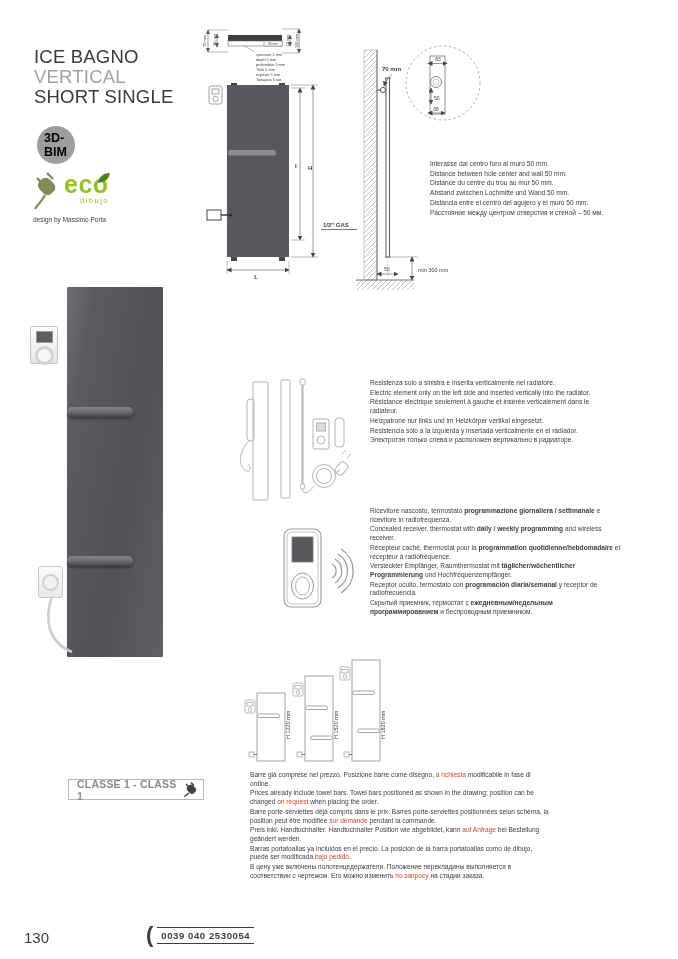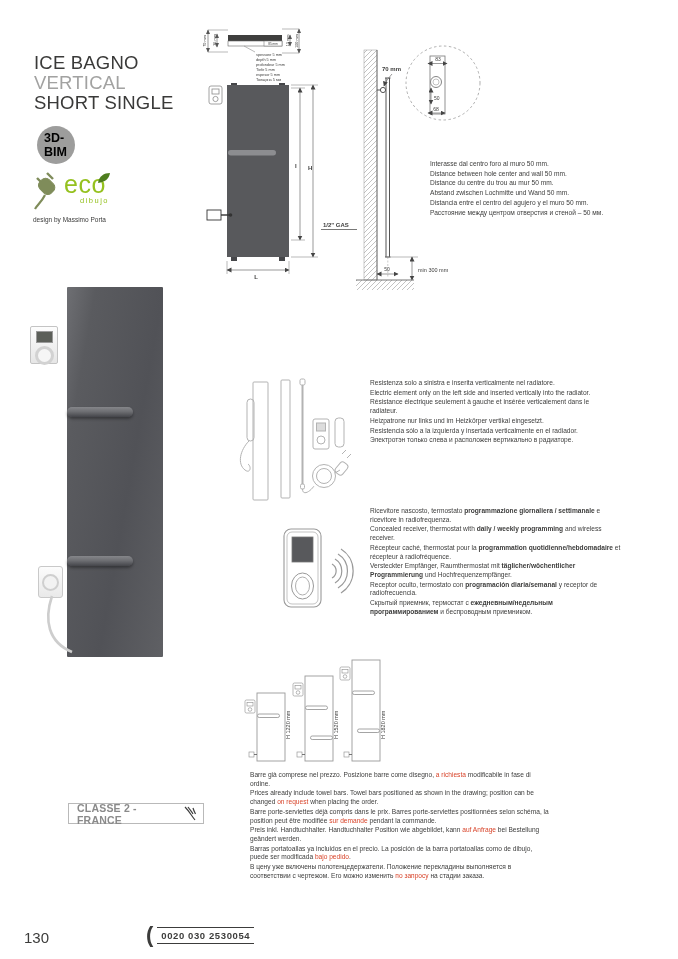--- a/index.html
+++ b/index.html
@@ -5,21 +5,21 @@
   html,body{margin:0;padding:0;background:#fff;}
   .page{position:relative;width:678px;height:959px;background:#fff;overflow:hidden;
         font-family:"Liberation Sans",sans-serif;color:#3d3d3c;}
   .abs{position:absolute;}
 
   
   .title-line{font-size:18.5px;line-height:20px;letter-spacing:.2px;color:#3a3a39;font-weight:500;}
   .title-line.sub{color:#a2a2a1;}
   .bim-badge{width:38px;height:38px;border-radius:50%;background:#9d9d9c;color:#000000;
              font-weight:bold;font-size:12.5px;line-height:13.5px;padding:6px 0 0 7px;box-sizing:border-box;}
-  .eco-text{font-size:25px;font-weight:normal;color:#95c11f;letter-spacing:.5px;}
+  .eco-text{font-size:25px;font-weight:bold;color:#95c11f;letter-spacing:.5px;}
   .eco-sub{font-size:7.5px;color:#95c11f;letter-spacing:1.5px;}
   .credit{font-size:6.5px;color:#3b3b3a;}
 
   
   .tb{font-size:6.6px;line-height:8.7px;color:#3d3d3c;}
   .tb p{margin:0 0 1px 0;}
   .tb b{font-weight:bold;}
   .tb .r{color:#d8442a;}
 
   
@@ -54,21 +54,21 @@
   .phone-wrap{display:flex;align-items:center;}
   .phone-icon{font-size:22px;font-weight:900;color:#3c3c3b;margin-right:4px;line-height:20px;}
   .phone-num{font-size:9.5px;font-weight:bold;color:#3c3c3b;letter-spacing:.6px;
              border-top:1px solid #3c3c3b;border-bottom:1px solid #3c3c3b;padding:2px 4px;}
 </style>
 </head>
 <body>
 
 <div class="page">
 
-  <div class="abs" style="left:34px;top:53px;width:175px;">
+  <div class="abs" style="left:34px;top:47px;width:175px;">
     <div class="title-line">ICE BAGNO</div>
     <div class="title-line sub">VERTICAL</div>
     <div class="title-line">SHORT SINGLE</div>
   </div>
 
   <div class="abs bim-badge" style="left:37px;top:126px;">
     <div>3D-</div>
     <div>BIM</div>
   </div>
 
@@ -342,39 +342,40 @@
         <rect x="102" y="24" width="10" height="13" rx="1.5"></rect>
           <rect x="104" y="26.5" width="6" height="3.5"></rect>
           <circle cx="107" cy="33.5" r="1.8"></circle>
       </g>
       <rect x="106" y="109" width="5" height="5" class="thin" fill="#fff"></rect>
         <line x1="111" y1="111.5" x2="114" y2="111.5" stroke="#555" stroke-width="0.8"></line>
       <text transform="rotate(-90 147 96)" x="147" y="96" class="t55" text-anchor="start">H 1820 mm</text>
     </g>
   </svg>
 
-  <div class="abs class-box" style="left:68px;top:803px;">
-    <span class="lbl">CLASSE 2 - FRANCE</span>
+  <div class="abs class-box" style="left:68px;top:779px;">
+    <span class="lbl">CLASSE 1 - CLASS 1</span>
     <svg width="15" height="15" viewBox="0 0 15 15">
-      <g stroke="#3f3f3f" fill="none" stroke-width="1.2">
-        <path d="M2,1 C6,5 8,9 12,14"></path>
-        <path d="M5,1 C7,4 9,6 10,8"></path>
-        <path d="M10,2 C10.5,4 11.5,6 12.5,8"></path>
+      <g stroke="#3f3f3f" fill="#3f3f3f">
+        <line x1="3" y1="2" x2="6" y2="5" stroke-width="1.4"></line>
+        <line x1="8" y1="0.5" x2="11" y2="3.5" stroke-width="1.4"></line>
+        <rect x="4.5" y="4" width="8" height="6.5" rx="2.5" transform="rotate(45 8.5 7.2)"></rect>
+        <path d="M6,11 C4,13 2.5,13.5 1,14.5" fill="none" stroke-width="1.2"></path>
       </g>
     </svg>
   </div>
 
   <div class="abs tb" style="left:250px;top:771px;width:302px;">
     <p><span>Barre già comprese nel prezzo. Posizione barre come disegno, </span><span class="r">a richiesta</span><span> modificabile in fase di ordine.</span></p>
     <p><span>Prices already include towel bars. Towel bars positioned as shown in the drawing; position can be changed </span><span class="r">on request</span><span> when placing the order.</span></p>
     <p><span>Barre porte-serviettes déjà compris dans le prix. Barres porte-serviettes positionnées selon schéma, la position peut être modifiée </span><span class="r">sur demande</span><span> pendant la commande.</span></p>
     <p><span>Preis inkl. Handtuchhalter. Handtuchhalter Position wie abgebildet, kann </span><span class="r">auf Anfrage</span><span> bei Bestellung geändert werden.</span></p>
     <p><span>Barras portatoallas ya incluidos en el precio. La posición de la barra portatoallas como de dibujo, puede ser modificada </span><span class="r">bajo pedido</span><span>.</span></p>
     <p><span>В цену уже включены полотенцедержатели. Положение перекладины выполняется в соответствии с чертежом. Его можно изменить </span><span class="r">по запросу</span><span> на стадии заказа.</span></p>
   </div>
 
   <div class="abs page-num" style="left:24px;top:929px;">130</div>
   <div class="abs phone-wrap" style="left:146px;top:925px;">
     <span class="phone-icon">(</span>
-    <span class="phone-num">0020 030 2530054</span>
+    <span class="phone-num">0039 040 2530054</span>
   </div>
 
 </div>
 
 </body></html>

